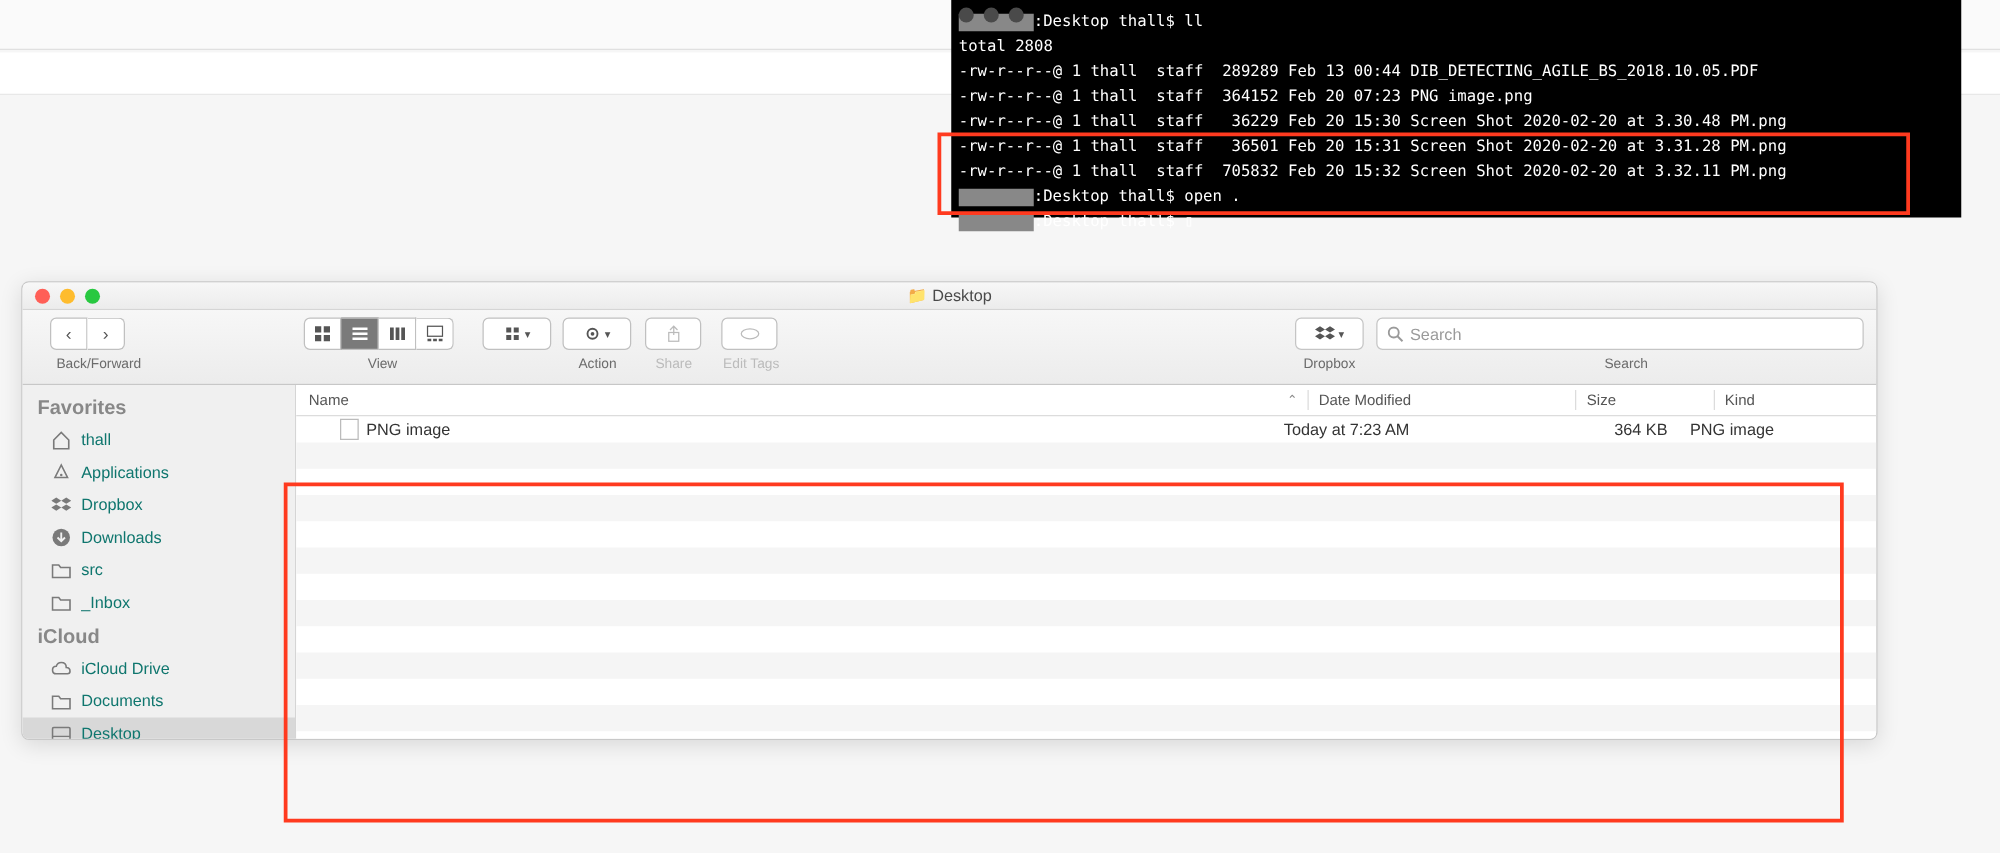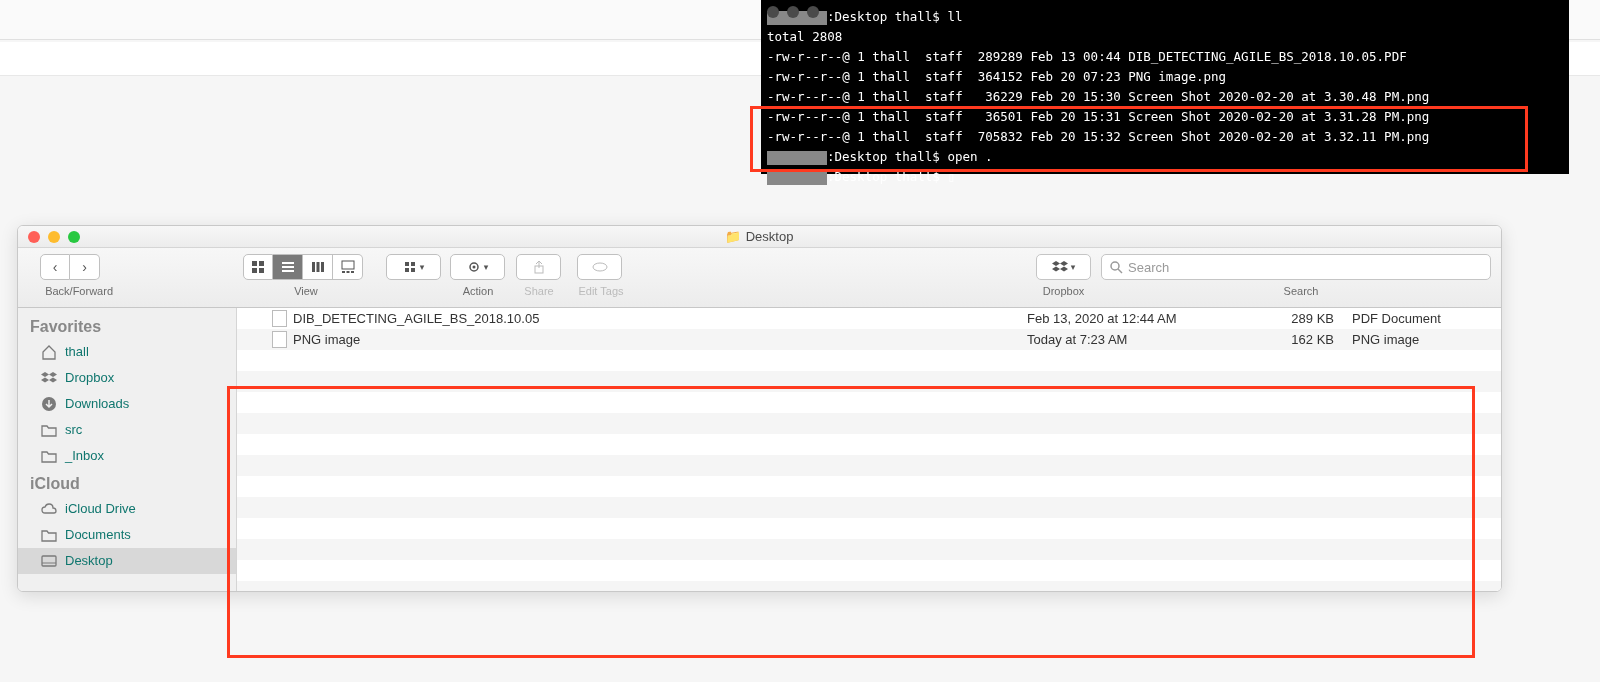--- a/index.html
+++ b/index.html
@@ -208,20 +208,29 @@
           <span class="side-icon">
             <svg width="16" height="16" viewBox="0 0 16 16">
               <path d="M2 8 L8 2 L14 8 L14 15 L2 15 Z" fill="none" stroke="#7a7a7a" stroke-width="1.3"></path>
             </svg>
           </span>
           <span>thall</span>
         </div>
         <div class="side-item">
           <span class="side-icon">
             <svg width="16" height="16" viewBox="0 0 16 16">
+              <path d="M8 2 L3 12 L13 12 Z" fill="none" stroke="#7a7a7a" stroke-width="1.3"></path>
+              <circle cx="8" cy="10" r="1" fill="#7a7a7a"></circle>
+            </svg>
+          </span>
+          <span>Applications</span>
+        </div>
+        <div class="side-item">
+          <span class="side-icon">
+            <svg width="16" height="16" viewBox="0 0 16 16">
               <path d="M4 2 L8 4.5 L4 7 L0 4.5 Z M12 2 L16 4.5 L12 7 L8 4.5 Z M4 7.5 L8 10 L4 12.5 L0 10 Z M12 7.5 L16 10 L12 12.5 L8 10 Z" fill="#7a7a7a"></path>
             </svg>
           </span>
           <span>Dropbox</span>
         </div>
         <div class="side-item">
           <span class="side-icon">
             <svg width="16" height="16" viewBox="0 0 16 16">
               <circle cx="8" cy="8" r="7" fill="#7a7a7a"></circle>
               <path d="M8 4 L8 10 M5 8 L8 11 L11 8" stroke="#f0f0f0" stroke-width="1.5" fill="none"></path>
@@ -270,37 +279,38 @@
               <rect x="1" y="3" width="14" height="10" rx="1" fill="none" stroke="#7a7a7a" stroke-width="1.3"></rect>
               <line x1="1" y1="10" x2="15" y2="10" stroke="#7a7a7a"></line>
             </svg>
           </span>
           <span>Desktop</span>
         </div>
       </div>
   </div>
 
   <div class="filearea">
+    <div class="colhead">
+      <div class="col-name">Name</div>
+      <span class="sort-caret">⌃</span>
+      <span class="divider"></span>
+      <div class="col-date" style="padding-left:8px;">Date Modified</div>
+      <span class="divider"></span>
+      <div class="col-size" style="text-align:left;padding-left:8px;">Size</div>
+      <span class="divider"></span>
+      <div class="col-kind" style="padding-left:8px;">Kind</div>
+    </div>
     <div class="rowlist" id="rows">
-        <div class="row">
-          <div class="c-name">
-            <span class="file-icon"></span>
-            <span>DIB_DETECTING_AGILE_BS_2018.10.05</span>
-          </div>
-          <div class="c-date">Feb 13, 2020 at 12:44 AM</div>
-          <div class="c-size">289 KB</div>
-          <div class="c-kind">PDF Document</div>
-        </div>
         <div class="row">
           <div class="c-name">
             <span class="file-icon"></span>
             <span>PNG image</span>
           </div>
           <div class="c-date">Today at 7:23 AM</div>
-          <div class="c-size">162 KB</div>
+          <div class="c-size">364 KB</div>
           <div class="c-kind">PNG image</div>
         </div>
         <div class="row"></div>
         <div class="row"></div>
         <div class="row"></div>
         <div class="row"></div>
         <div class="row"></div>
         <div class="row"></div>
         <div class="row"></div>
         <div class="row"></div>

